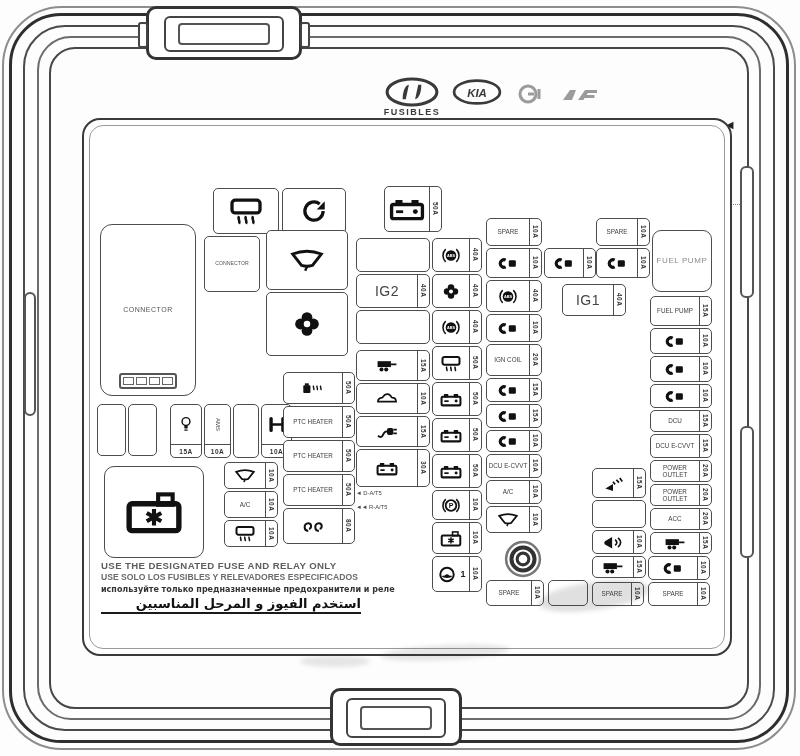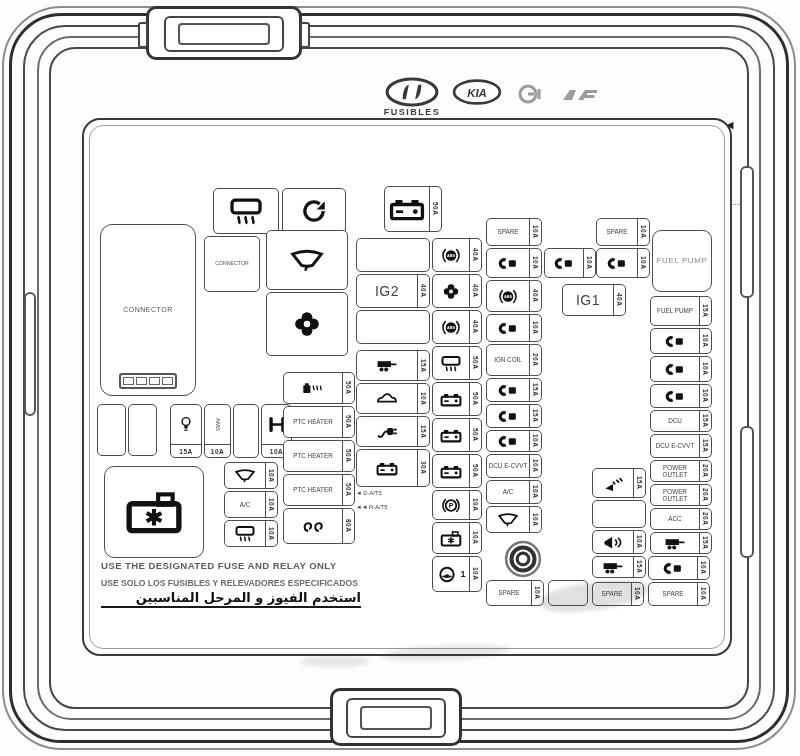--- a/index.html
+++ b/index.html
@@ -62,21 +62,21 @@
   .vlabel .lbl{writing-mode:vertical-rl;font-size:6px;width:auto;}
   .note{border:none;background:transparent;}
   .note .body{align-items:flex-start;justify-content:flex-start;}
   .note .lbl{font-size:5.8px;text-align:left;font-weight:normal;color:#444;}
   .pins{position:absolute;bottom:6px;left:50%;transform:translateX(-50%);width:58px;height:16px;
         border:2px solid #555;border-radius:3px;display:flex;gap:2px;padding:2px;box-sizing:border-box;background:#fff;}
   .pins i{flex:1;border:1px solid #666;}
   
   #warning{left:101px;top:560px;width:342px;}
   #warning .w1{font-size:9.6px;color:#5e5e5e;font-weight:bold;letter-spacing:0.4px;}
-  #warning .w2{font-size:8.6px;color:#6a6a6a;font-weight:bold;margin-top:7px;}
+  #warning .w2{font-size:8.6px;color:#6a6a6a;font-weight:bold;margin-top:1px;}
   #warning .w3{font-size:8px;color:#333;font-weight:bold;margin-top:3px;font-family:"DejaVu Sans",sans-serif;}
   #warning .w4{font-size:13px;color:#111;font-weight:bold;margin-top:2px;width:260px;
      border-bottom:2.5px solid #1a1a1a;padding-bottom:1px;font-family:"DejaVu Sans",sans-serif;}
   .smudge{position:absolute;background:rgba(60,60,60,0.12);border-radius:50%;filter:blur(2px);pointer-events:none;}
 </style>
 </head>
 <body>
 
 <div id="stage">
 
@@ -846,19 +846,20 @@
         <span class="body">
           <span class="lbl">SPARE</span>
         </span>
         <span class="amp">10A</span>
       </div>
     </div>
 
   <div class="abs" id="warning">
     <div class="w1 warn">USE THE DESIGNATED FUSE AND RELAY ONLY</div>
     <div class="w2 warn">USE SOLO LOS FUSIBLES Y RELEVADORES ESPECIFICADOS</div>
+    <div class="w3 warn">используйте только предназначенные предохранители и реле</div>
     <div class="w4 warn" dir="rtl">استخدم الفيوز و المرحل المناسبين</div>
   </div>
 
   <div class="smudge" style="left:380px;top:645px;width:130px;height:15px;transform:rotate(-3deg);"></div>
   <div class="smudge" style="left:538px;top:582px;width:112px;height:28px;transform:rotate(-8deg);background:rgba(60,60,60,0.16);"></div>
   <div class="smudge" style="left:300px;top:656px;width:70px;height:11px;"></div>
 </div>
 
 </body></html>

